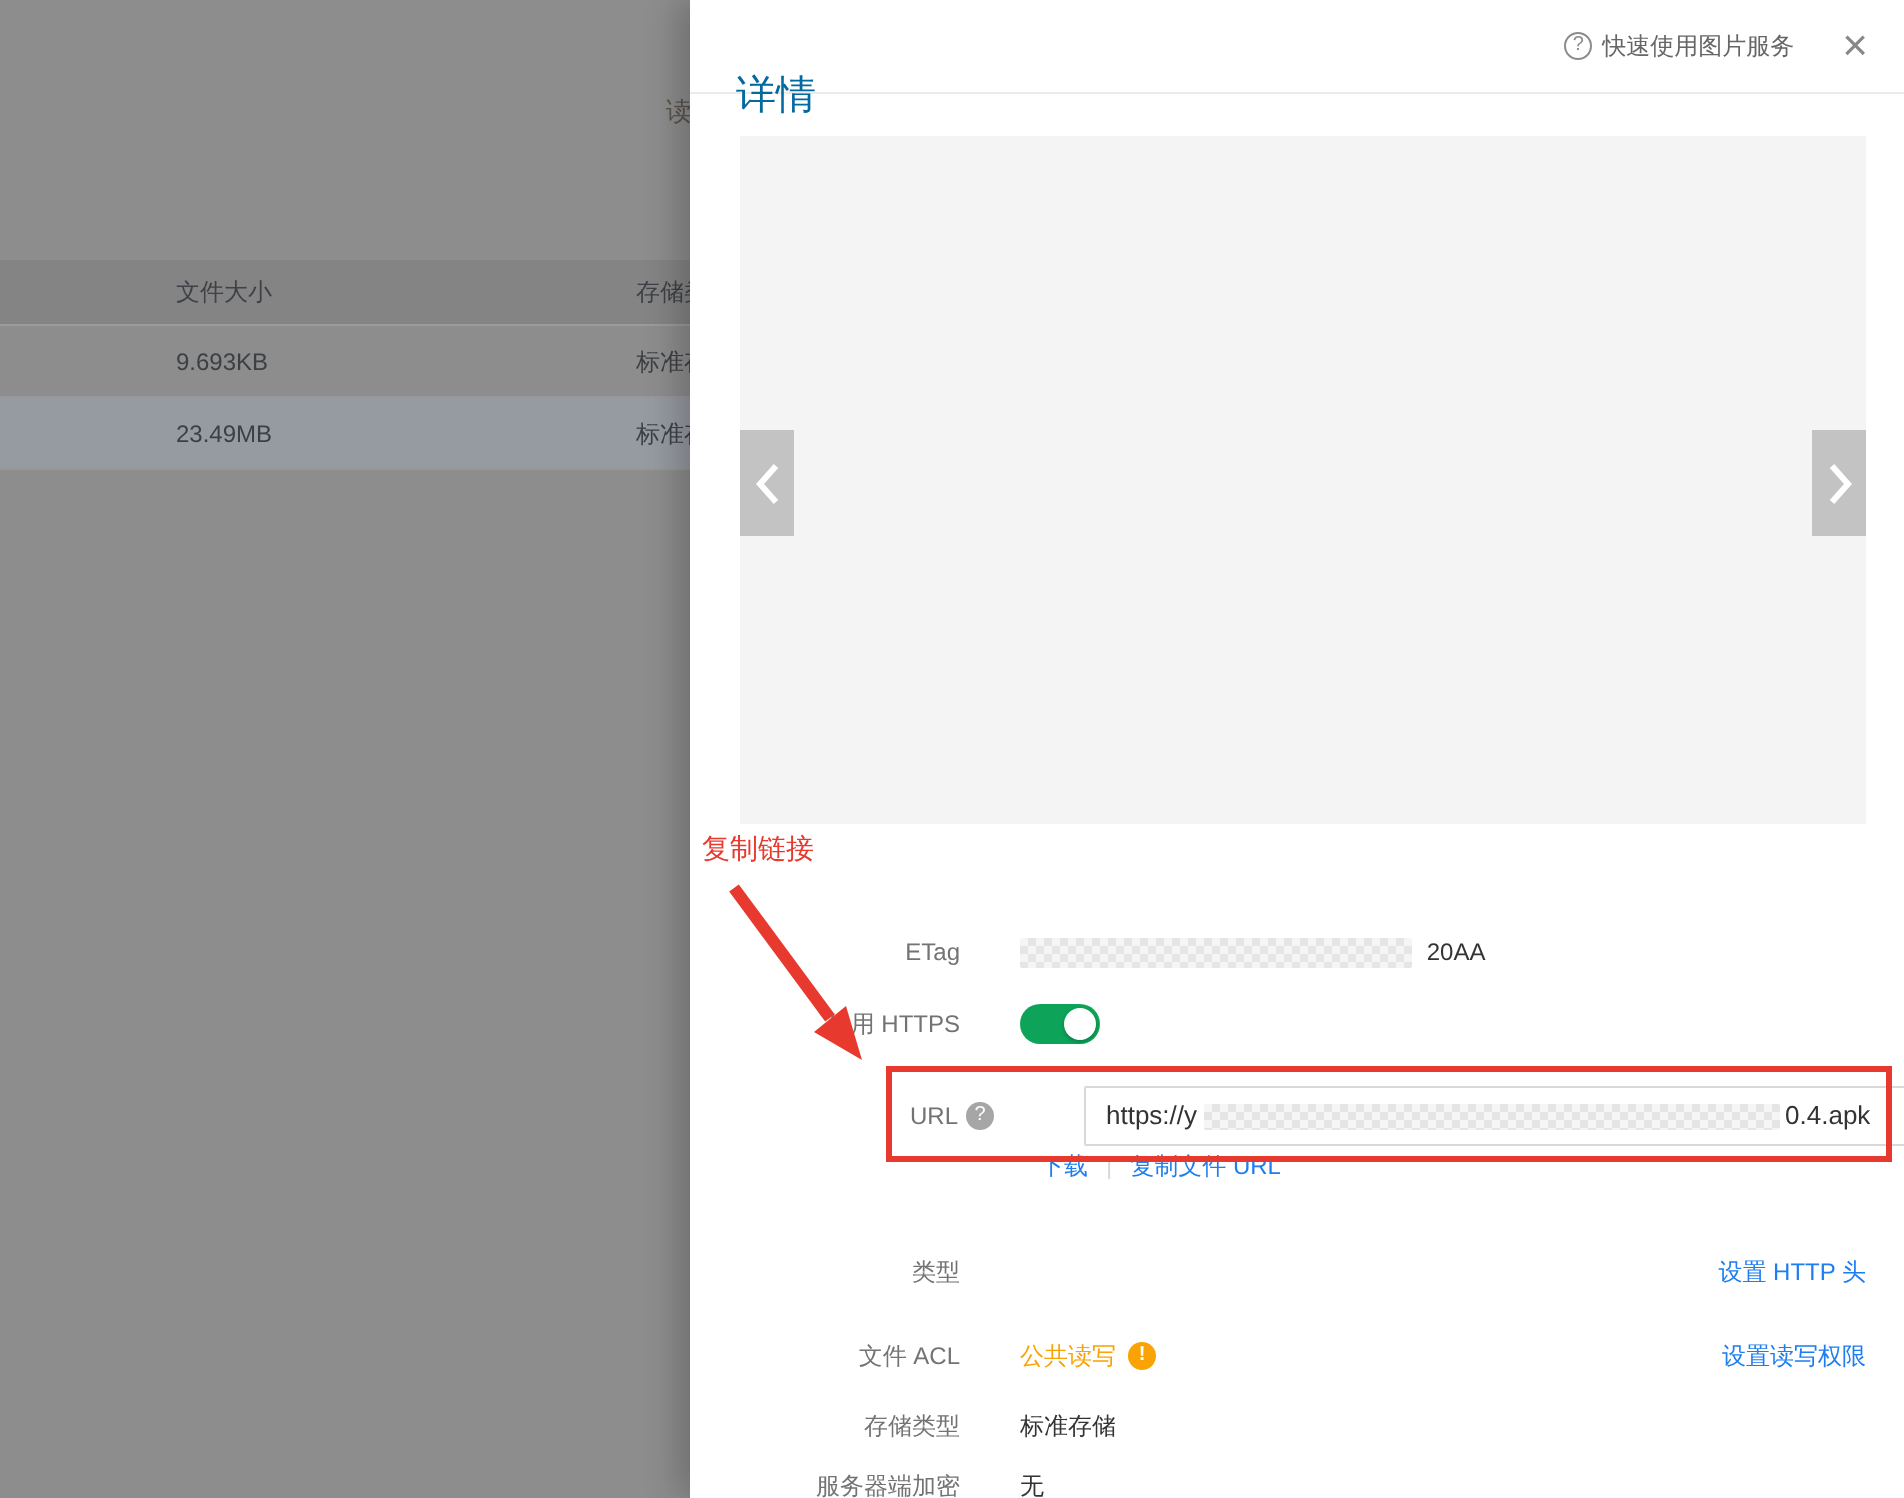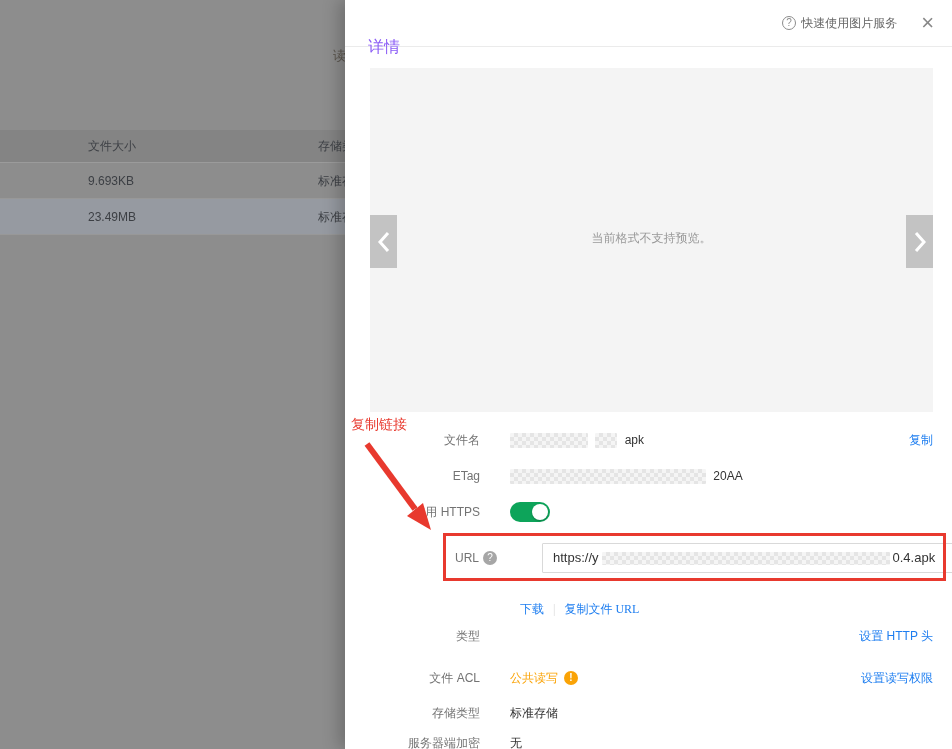--- a/index.html
+++ b/index.html
@@ -22,21 +22,21 @@
   .cell-storage { position:absolute; left:318px; white-space:nowrap; }
   .bg-fragment { position:absolute; left:333px; top:47px; color:#5a544c; font-size:13px; white-space:nowrap; }
   .modal-mask { position:absolute; inset:0; z-index:3; }
 
   
   .panel { position:absolute; left:345px; top:0; width:607px; height:749px;
     background:#fff; z-index:10; box-shadow:-6px 0 16px rgba(0,0,0,0.22); }
   .panel-header { position:absolute; left:0; top:0; right:0; height:47px;
     display:flex; align-items:center; padding:0 18px 0 23px;
     border-bottom:1px solid #ebebeb; background:#fff; }
-  .panel-title { font-size:16px; color:#8b5cf6;margin-top:48px; }
+  .panel-title { font-size:20px; color:#0369a1;margin-top:48px; }
   .header-spacer { flex:1; }
   .quick-link { display:flex; align-items:center; gap:5px; color:#666;
     margin-right:24px; cursor:pointer; }
   .circle-help-outline { width:14px; height:14px; border:1px solid #8c8c8c; border-radius:50%;
     color:#8c8c8c; font-size:10px; line-height:12px; text-align:center; display:inline-block; }
   .close-btn { font-size:22px; color:#888; line-height:20px; cursor:pointer; }
 
   
   .preview { position:absolute; left:25px; top:68px; width:563px; height:344px;
     background:#f4f4f4; }
@@ -65,21 +65,21 @@
   .row-url { top:543px; height:26px; }
   .url-lbl { position:absolute; left:0; top:0; width:152px; height:30px; color:#737373;
     display:flex; align-items:center; justify-content:flex-end; gap:4px; }
   .circle-help-filled { width:14px; height:14px; background:#a6a6a6; border-radius:50%;
     color:#fff; font-size:10px; line-height:14px; text-align:center; display:inline-block; }
   .url-input { position:absolute; left:166px; top:0; width:421px; height:30px;
     border:1px solid #d9d9d9; border-radius:1px; background:#fff; display:flex;
     align-items:center; padding:0 10px; font-size:13px; color:#333;margin-left:31px; }
   .url-input .mosaic { height:13px; flex:0 0 288px; margin:0 3px; }
 
-  .row-links { top:599px;font-family:Liberation Serif, serif; }
+  .row-links { top:573px; }
   .links-wrap { position:absolute; left:175px; display:flex; align-items:center; gap:9px; }
   .links-wrap a { color:#1e7ef0; text-decoration:none; cursor:pointer; }
   .link-divider { color:#d8d8d8; }
 
   .row-type { top:626px; }
   .row-acl { top:668px; }
   .acl-val { display:flex; align-items:center; gap:6px; color:#faa306; }
   .warn-icon { width:14px; height:14px; background:#faa306; border-radius:50%;
     color:#fff; font-size:10px; line-height:14px; text-align:center; font-weight:bold; display:inline-block; }
   .row-storage { top:703px; }
@@ -119,42 +119,32 @@
     <span class="panel-title">详情</span>
     <span class="header-spacer"></span>
     <span class="quick-link">
       <span class="circle-help-outline">?</span>
       <span>快速使用图片服务</span>
     </span>
     <span class="close-btn">×</span>
   </div>
 
   <div class="preview">
-    <div class="preview-msg">当前格式不支持预览。</div>
     <div class="nav-arrow nav-prev">
       <svg width="14" height="24" viewBox="0 0 14 24">
         <polyline points="11,3 3,12 11,21" fill="none" stroke="#ffffff" stroke-width="3"></polyline>
       </svg>
     </div>
     <div class="nav-arrow nav-next">
       <svg width="14" height="24" viewBox="0 0 14 24">
         <polyline points="3,3 11,12 3,21" fill="none" stroke="#ffffff" stroke-width="3"></polyline>
       </svg>
     </div>
   </div>
 
-  <div class="row row-filename">
-    <span class="lbl">文件名</span>
-    <span class="val">
-      <span class="mosaic m-gap" style="width:78px"></span>
-      <span class="mosaic m-gap" style="width:22px"></span>
-      <span>apk</span>
-    </span>
-    <span class="act">复制</span>
-  </div>
 
   <div class="row row-etag">
     <span class="lbl">ETag</span>
     <span class="val">
       <span class="mosaic m-gap" style="width:196px"></span>
       <span>20AA</span>
     </span>
   </div>
 
   <div class="row row-https">

